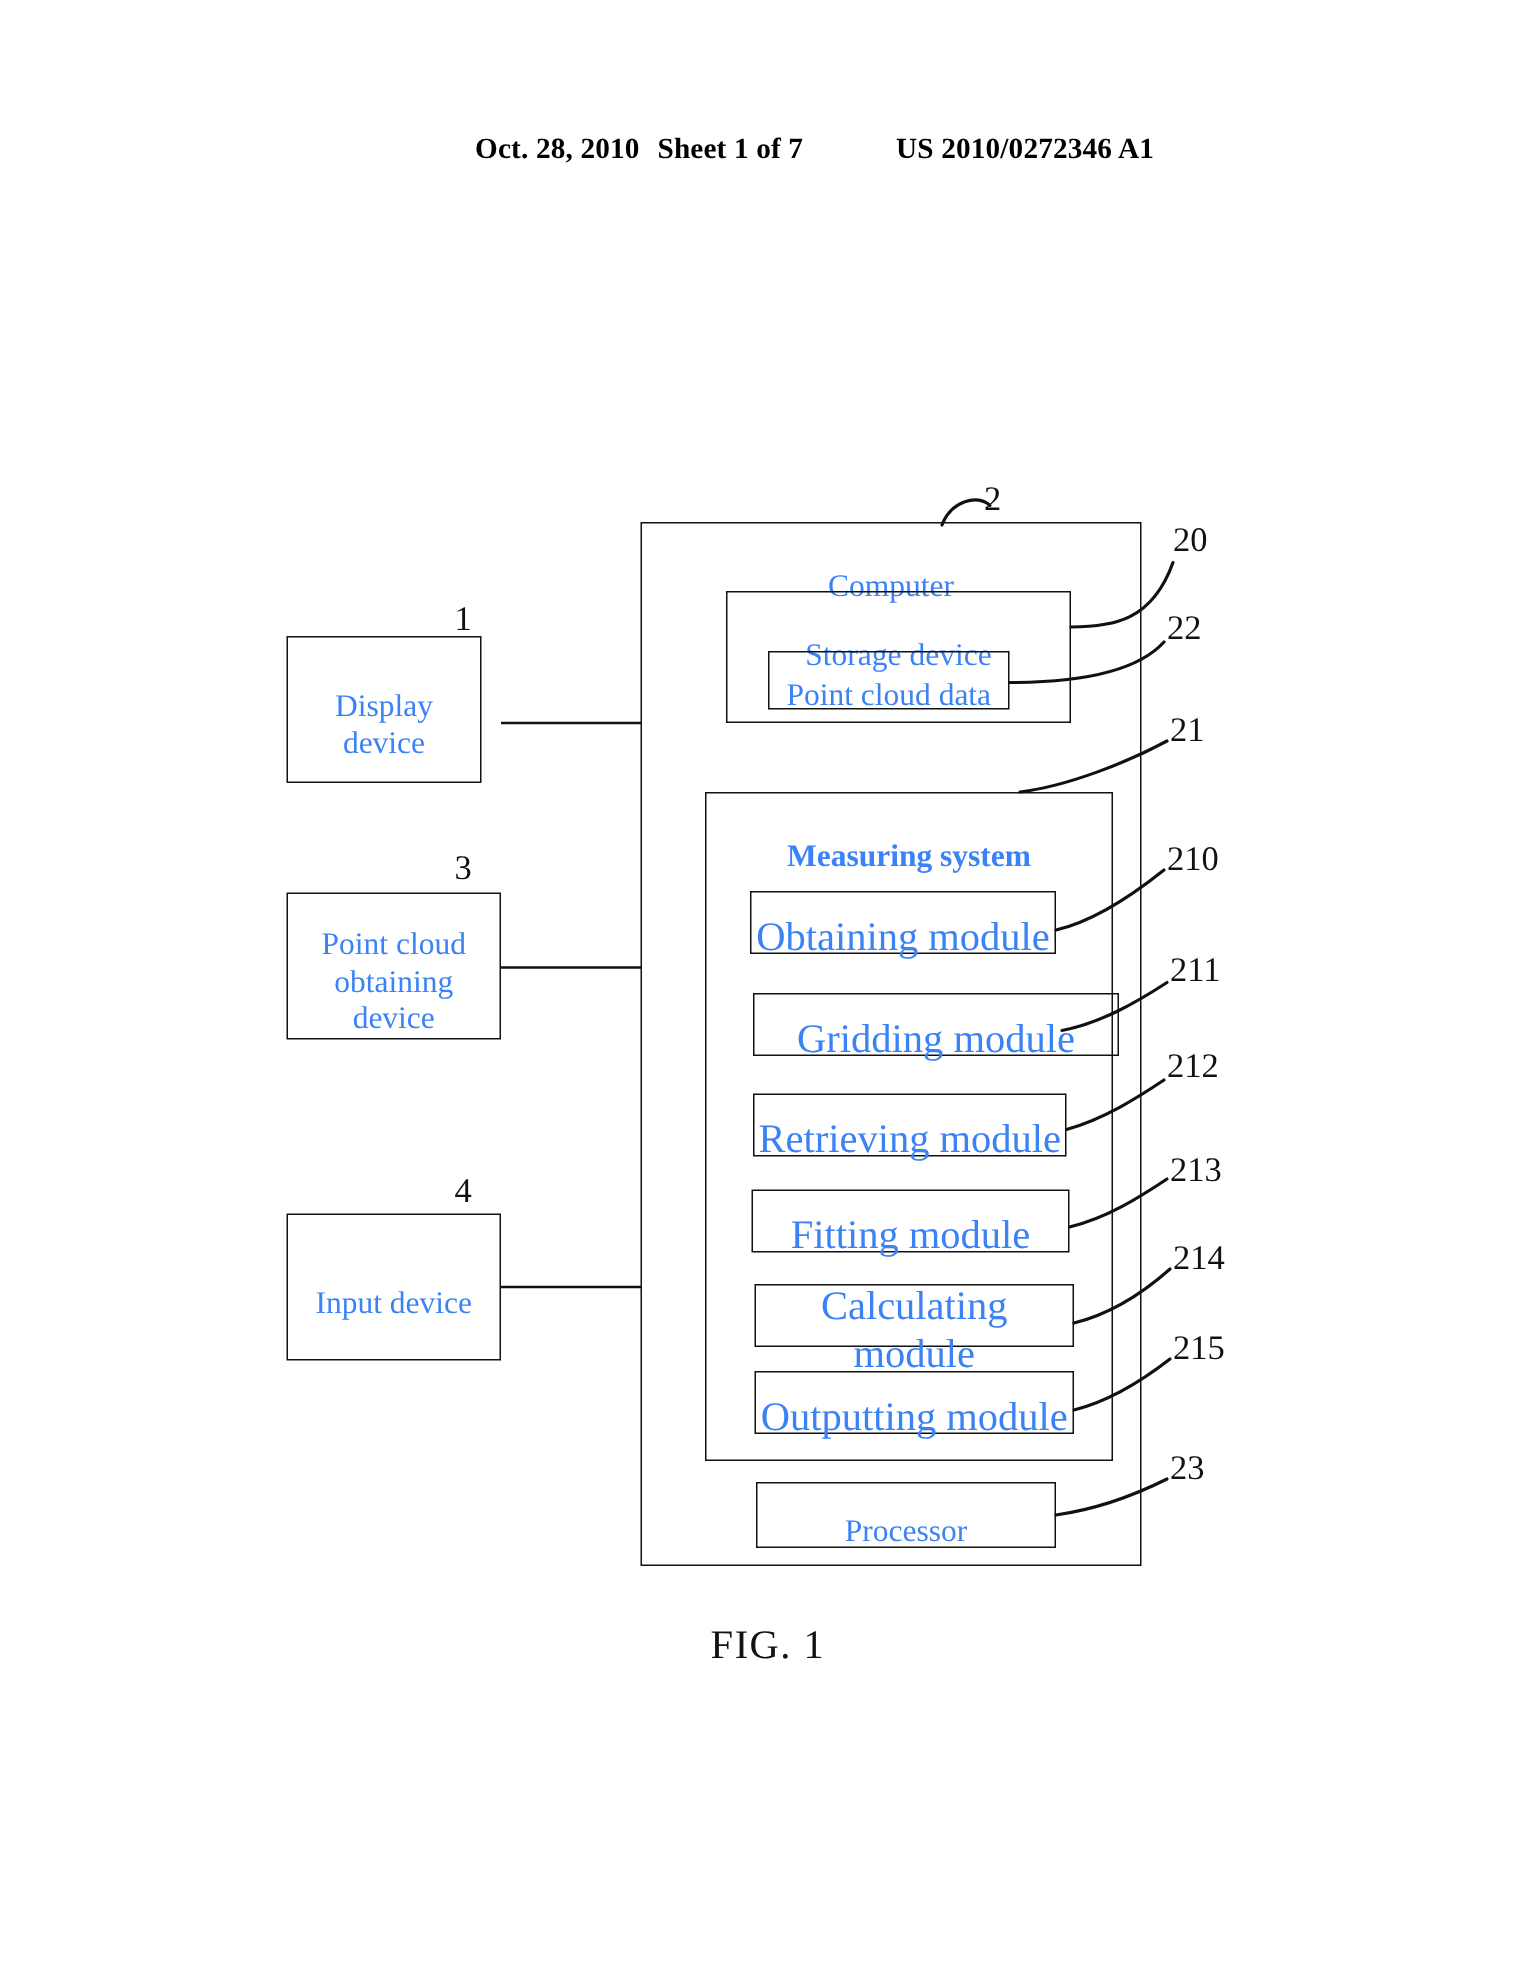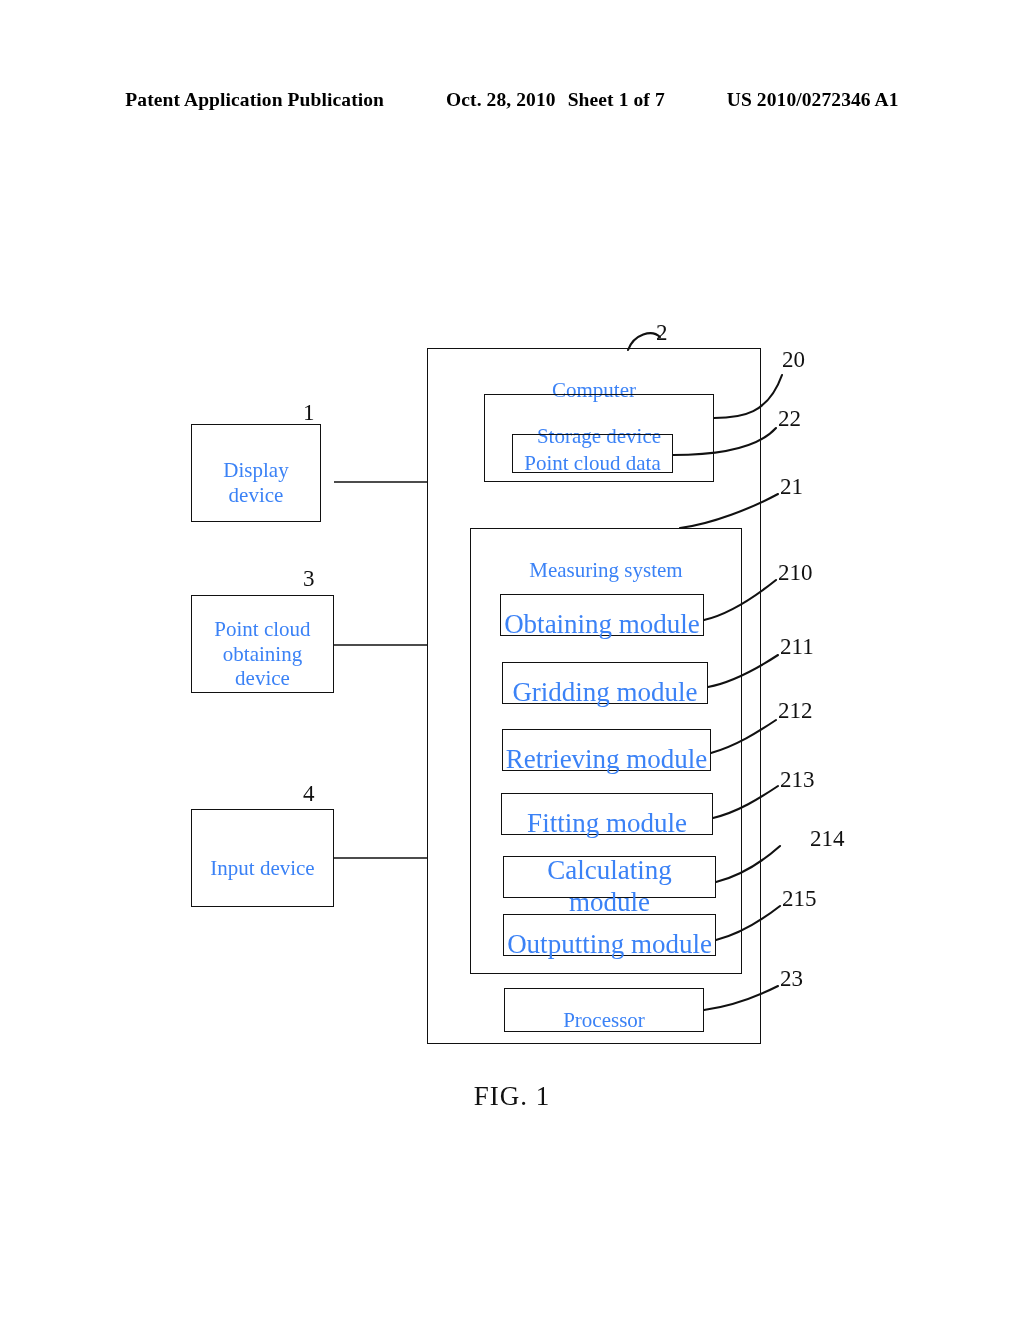--- a/index.html
+++ b/index.html
@@ -103,21 +103,20 @@
     font-size: 27px;
     letter-spacing: 1px;
     color: #111111;
     margin-top: 15px;
   }
 </style>
 </head>
 <body>
 
 <div id="page-header">
-  <span class="hdr-seg">Patent Application Publication</span>
   <span class="gap-xl"></span>
   <span class="hdr-seg">Oct. 28, 2010</span>
   <span class="gap-sm"></span>
   <span class="hdr-seg">Sheet 1 of 7</span>
   <span class="gap-xl"></span>
   <span class="hdr-seg">US 2010/0272346 A1</span>
 </div>
 
 <div id="figure-canvas">
 
@@ -175,49 +174,49 @@
   <div class="box container-box" id="box-storage-device" style="left:484px; top:394px; width:230px; height:88px;">
     <span class="box-label">Storage device</span>
   </div>
   <span class="ref-num" style="left:782px; top:347px;">20</span>
 
   <div class="box" id="box-point-cloud-data" style="left:512px; top:434px; width:161px; height:39px;">
     <span class="box-label">Point cloud data</span>
   </div>
   <span class="ref-num" style="left:778px; top:406px;">22</span>
 
-  <div class="box container-box" id="box-measuring-system" style="left:470px; top:528px; width:272px; height:446px;">
+  <div class="box container-box" id="box-measuring-system" style="left:470px; top:528px; width:272px; height:446px;font-weight:bold;">
     <span class="box-label">Measuring system</span>
   </div>
   <span class="ref-num" style="left:780px; top:474px;">21</span>
 
   <div class="box module-box" id="box-obtaining-module" style="left:500px; top:594px; width:204px; height:42px;">
     <span class="box-label">Obtaining module</span>
   </div>
   <span class="ref-num" style="left:778px; top:560px;">210</span>
 
-  <div class="box module-box" id="box-gridding-module" style="left:502px; top:662px; width:206px; height:42px;">
+  <div class="box module-box" id="box-gridding-module" style="left:502px; top:662px; width:244px; height:42px;">
     <span class="box-label">Gridding module</span>
   </div>
   <span class="ref-num" style="left:780px; top:634px;">211</span>
 
   <div class="box module-box" id="box-retrieving-module" style="left:502px; top:729px; width:209px; height:42px;">
     <span class="box-label">Retrieving module</span>
   </div>
   <span class="ref-num" style="left:778px; top:698px;">212</span>
 
   <div class="box module-box" id="box-fitting-module" style="left:501px; top:793px; width:212px; height:42px;">
     <span class="box-label">Fitting module</span>
   </div>
   <span class="ref-num" style="left:780px; top:767px;">213</span>
 
   <div class="box module-box" id="box-calculating-module" style="left:503px; top:856px; width:213px; height:42px;">
     <span class="box-label">Calculating module</span>
   </div>
-  <span class="ref-num" style="left:782px; top:826px;margin-left:28px;">214</span>
+  <span class="ref-num" style="left:782px; top:826px;">214</span>
 
   <div class="box module-box" id="box-outputting-module" style="left:503px; top:914px; width:213px; height:42px;">
     <span class="box-label">Outputting  module</span>
   </div>
   <span class="ref-num" style="left:782px; top:886px;">215</span>
 
   <div class="box" id="box-processor" style="left:504px; top:988px; width:200px; height:44px;">
     <span class="box-label">Processor</span>
   </div>
   <span class="ref-num" style="left:780px; top:966px;">23</span>

